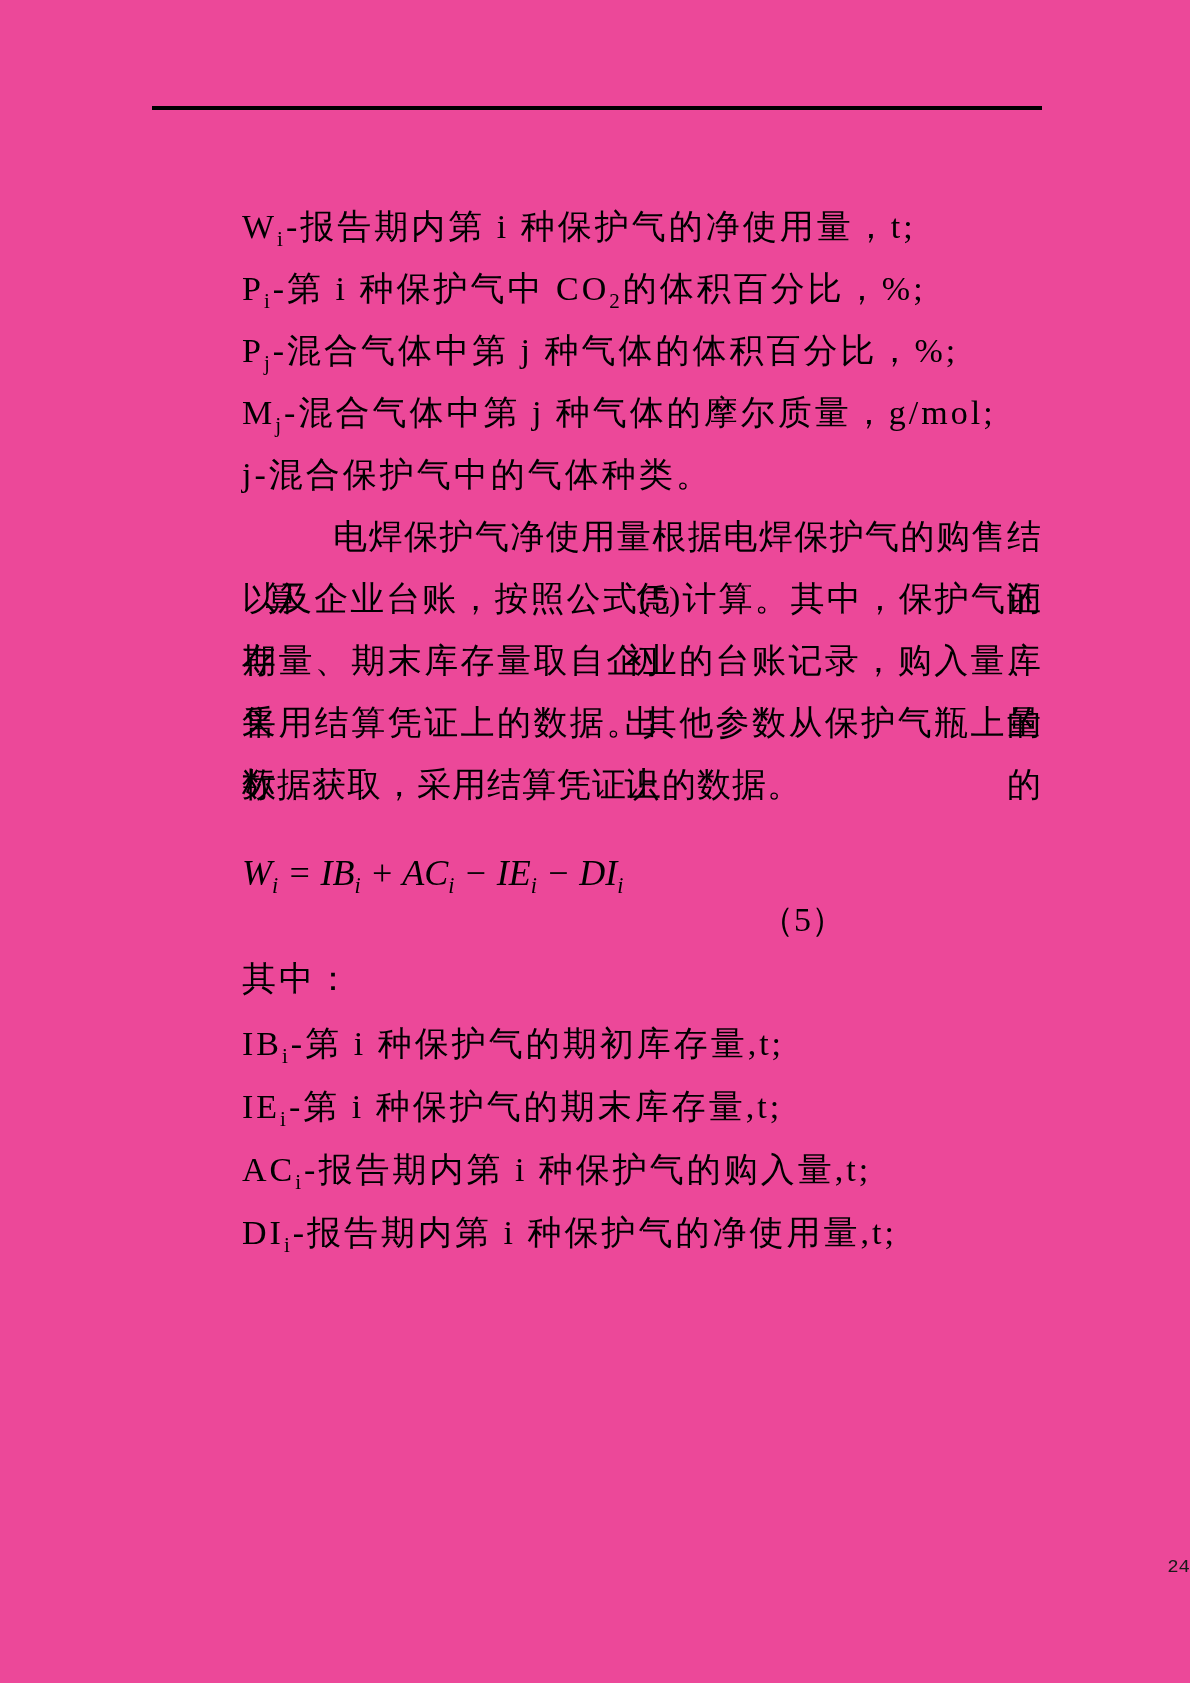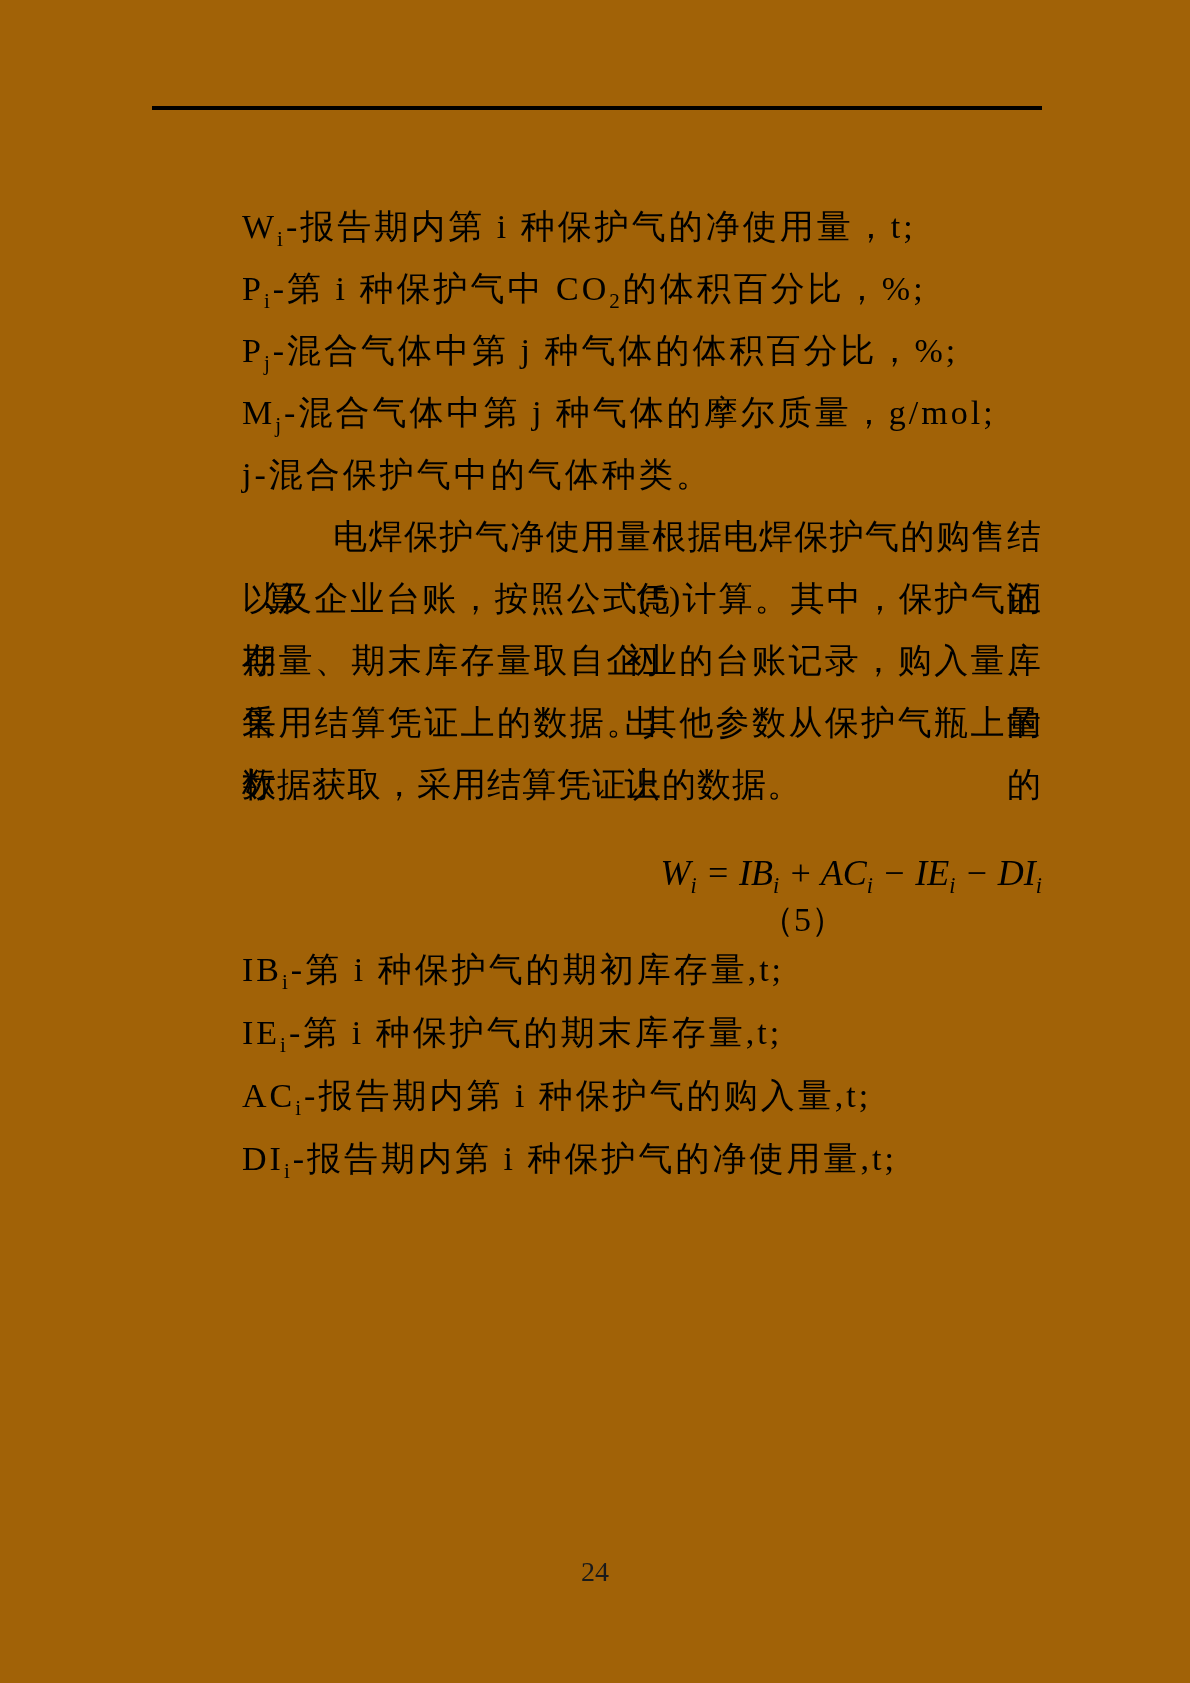--- a/index.html
+++ b/index.html
@@ -5,21 +5,21 @@
   html, body { margin: 0; padding: 0; }
   body {
     width: 1190px; height: 1683px;
     background: #ffffff;
     font-family: "Liberation Serif", "DejaVu Serif", serif;
     color: #000;
   }
   .page {
     position: relative;
     width: 1190px; height: 1683px;
-    background: #a16207;
+    background: #ec4899;
     overflow: hidden;
   }
   .header-rule {
     position: absolute;
     left: 152px; top: 106px;
     width: 890px; height: 4px;
     background: #000;
   }
   .content {
     position: absolute;
@@ -38,21 +38,21 @@
     letter-spacing: 1px;
   }
   .para-line.justify {
     text-align: justify;
     text-align-last: justify;
   }
   .para-line.indent { text-indent: 68px; margin-left: 23px; }
   .formula-row {
     margin-top: 28px;
     height: 58px; line-height: 58px;
-    text-align: right;
+    text-align: left;
     font-style: italic;
     font-size: 36px;
     letter-spacing: 0;
     white-space: nowrap;
   }
   .formula-row sub { font-style: italic; }
   .formula-label-row {
     height: 36px; line-height: 36px;
     padding-left: 518px;
     font-size: 34px;
@@ -69,23 +69,23 @@
     letter-spacing: 3px;
   }
   sub.sub {
     font-size: 0.62em;
     line-height: 0;
   }
   .page-number {
     position: absolute;
     left: 0; right: 0;
     top: 1556px;
-    text-align: center;
-    font-family: Liberation Serif, serif;
-    font-size: 28px;
+    text-align: right;
+    font-family: Liberation Mono, monospace;
+    font-size: 19px;
     color: #1a1a1a;
   }
 </style>
 </head>
 <body>
 
 <div class="page">
 
   <div class="header-rule"></div>
 
@@ -101,20 +101,21 @@
       <div class="para-line indent justify">电焊保护气净使用量根据电焊保护气的购售结算凭证</div>
       <div class="para-line justify">以及企业台账，按照公式(5)计算。其中，保护气的期初库</div>
       <div class="para-line justify">存量、期末库存量取自企业的台账记录，购入量、售出量</div>
       <div class="para-line justify">采用结算凭证上的数据。其他参数从保护气瓶上的标识的</div>
       <div class="para-line">数据获取，采用结算凭证上的数据。</div>
     </div>
 
     <div class="formula-row"><span>W</span><sub class="sub">i</sub><span> = </span><span>IB</span><sub class="sub">i</sub><span> + </span><span>AC</span><sub class="sub">i</sub><span> − </span><span>IE</span><sub class="sub">i</sub><span> − </span><span>DI</span><sub class="sub">i</sub></div>
     <div class="formula-label-row">（5）</div>
 
+    <div class="where-row">其中：</div>
 
     <div class="line-b"><span>IB</span><sub class="sub">i</sub><span>-第 i 种保护气的期初库存量,t;</span></div>
     <div class="line-b"><span>IE</span><sub class="sub">i</sub><span>-第 i 种保护气的期末库存量,t;</span></div>
     <div class="line-b"><span>AC</span><sub class="sub">i</sub><span>-报告期内第 i 种保护气的购入量,t;</span></div>
     <div class="line-b"><span>DI</span><sub class="sub">i</sub><span>-报告期内第 i 种保护气的净使用量,t;</span></div>
 
   </div>
 
   <div class="page-number">24</div>
 

